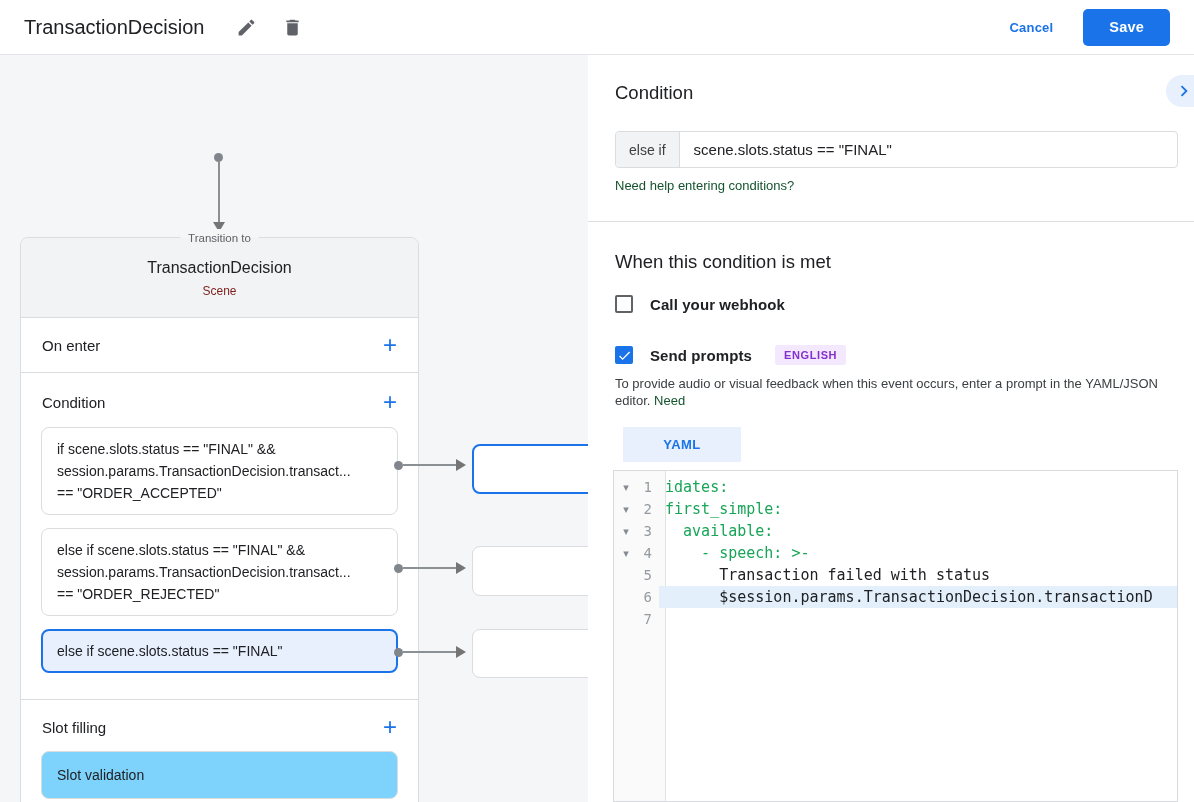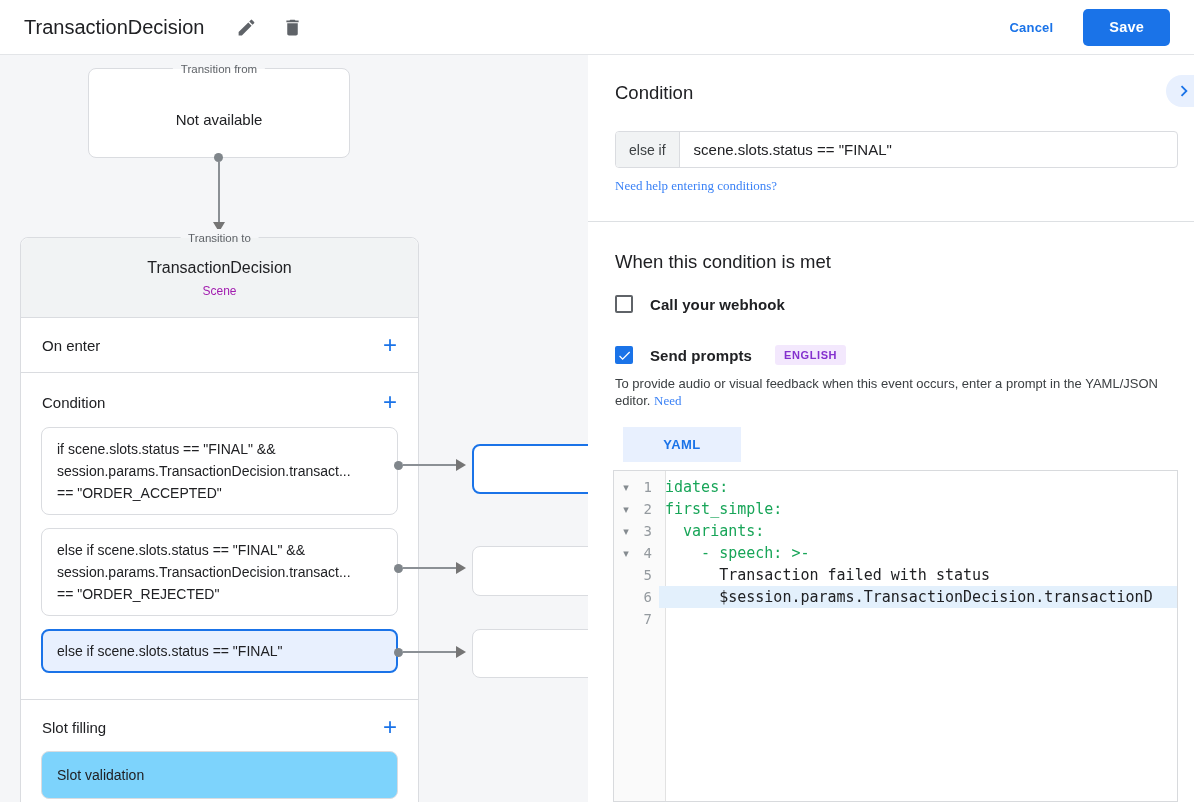--- a/index.html
+++ b/index.html
@@ -33,21 +33,21 @@
   .legend-gray  { background:linear-gradient(to bottom,#f5f6f8 50%,#f1f3f4 50%); }
 
   .from-box { left:88px; top:13px; width:262px; height:90px; }
   .from-value { position:absolute; top:42px; left:0; right:0; text-align:center;
                 font-size:15px; color:#202124; }
 
   .scene-card { left:20px; top:182px; width:399px; height:700px; }
   .scene-head { height:80px; background:#f1f3f4; border-bottom:1px solid #dadce0;
                 border-radius:8px 8px 0 0; text-align:center; padding-top:21px; }
   .scene-title { font-size:16px; color:#202124; }
-  .scene-sub { font-size:12px; color:#a21caf; margin-top:7px; }
+  .scene-sub { font-size:12px; color:#7f1d1d; margin-top:7px; }
 
   .sec-row { display:flex; align-items:center; justify-content:space-between; }
   .sec-label { font-size:15px; color:#202124; }
   .add-btn { background:none; border:none; color:#1a73e8; font-size:24px; font-weight:400;
              line-height:20px; cursor:pointer; padding:0; font-family:inherit; }
 
   .row-on-enter { height:55px; padding:0 21px; border-bottom:1px solid #dadce0; }
   .cond-section { padding:17px 20px 26px 20px; border-bottom:1px solid #dadce0; }
   .cond-section .sec-row, .slot-section .sec-row { padding:0 1px; height:24px; }
   .cond-card { background:#fff; border:1px solid #dadce0; border-radius:8px; margin-top:13px;
@@ -76,21 +76,21 @@
   .panel-title { top:27px; }
   .collapse-btn { position:absolute; top:20px; right:-16px; width:44px; height:32px;
                   background:#e8f0fe; border:none; border-radius:16px; cursor:pointer;
                   display:flex; align-items:center; padding-left:7px; }
   .cond-input { position:absolute; left:27px; top:76px; width:563px; height:37px;
                 border:1px solid #dadce0; border-radius:4px; display:flex; align-items:stretch;
                 background:#fff; }
   .cond-prefix { background:#f1f3f4; border-right:1px solid #dadce0; border-radius:3px 0 0 3px;
                  display:flex; align-items:center; padding:0 13px; font-size:14px; color:#3c4043; }
   .cond-value { display:flex; align-items:center; padding:0 14px; font-size:15px; color:#202124; }
-  .link { color:#3b82f6; font-size:13px; text-decoration:none; cursor:pointer;font-family:Liberation Serif, serif; }
+  .link { color:#14532d; font-size:13px; text-decoration:none; cursor:pointer; }
   .help-link { position:absolute; left:27px; top:123px; }
   .panel-divider { position:absolute; left:0; top:166px; width:100%; height:1px;
                    background:#dde0e3; border:none; }
   .when-title { top:196px; }
   .check-row { position:absolute; left:27px; display:flex; align-items:center; gap:17px;
                cursor:pointer; }
   .row-webhook { top:240px; }
   .row-prompts { top:290px; }
   .checkbox { width:18px; height:18px; border-radius:2px; flex:none; }
   .checkbox.unchecked { border:2px solid #5f6368; background:#fff; }
@@ -141,24 +141,20 @@
   <div class="topbar-right">
     <button class="text-btn">Cancel</button>
     <button class="primary-btn">Save</button>
   </div>
 </header>
 
 <div class="main">
 
   <div class="canvas">
 
-    <div class="dbox from-box">
-      <span class="box-legend legend-white">Transition from</span>
-      <div class="from-value">Not available</div>
-    </div>
 
     <div class="dot" style="left:214px; top:98px;"></div>
     <div class="vline" style="left:218px; top:107px; height:60px;"></div>
     <div class="arrow-down" style="left:213px; top:167px;"></div>
 
     <div class="dbox scene-card">
       <span class="box-legend legend-gray">Transition to</span>
       <div class="scene-head">
         <div class="scene-title">TransactionDecision</div>
         <div class="scene-sub">Scene</div>
@@ -262,21 +258,21 @@
           <span class="ed-code green">idates:</span>
         </div>
         <div class="ed-row">
           <span class="ed-fold">▾</span>
           <span class="ed-num">2</span>
           <span class="ed-code green">first_simple:</span>
         </div>
         <div class="ed-row">
           <span class="ed-fold">▾</span>
           <span class="ed-num">3</span>
-          <span class="ed-code green">  variants:</span>
+          <span class="ed-code green">  available:</span>
         </div>
         <div class="ed-row">
           <span class="ed-fold">▾</span>
           <span class="ed-num">4</span>
           <span class="ed-code green">    - speech: &gt;-</span>
         </div>
         <div class="ed-row">
           <span class="ed-fold"></span>
           <span class="ed-num">5</span>
           <span class="ed-code">      Transaction failed with status</span>

